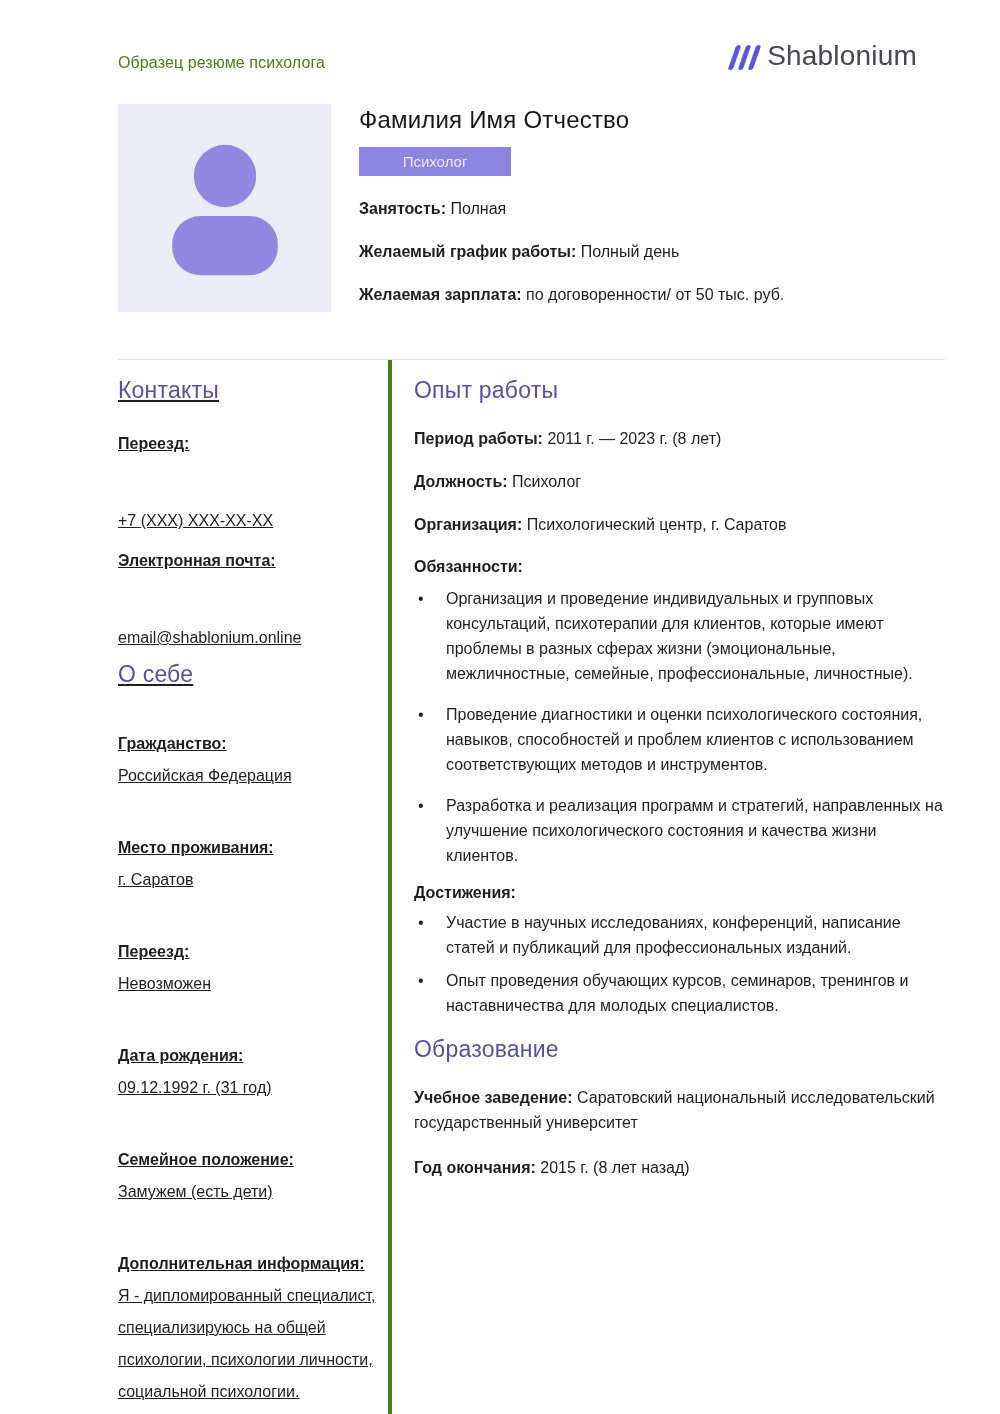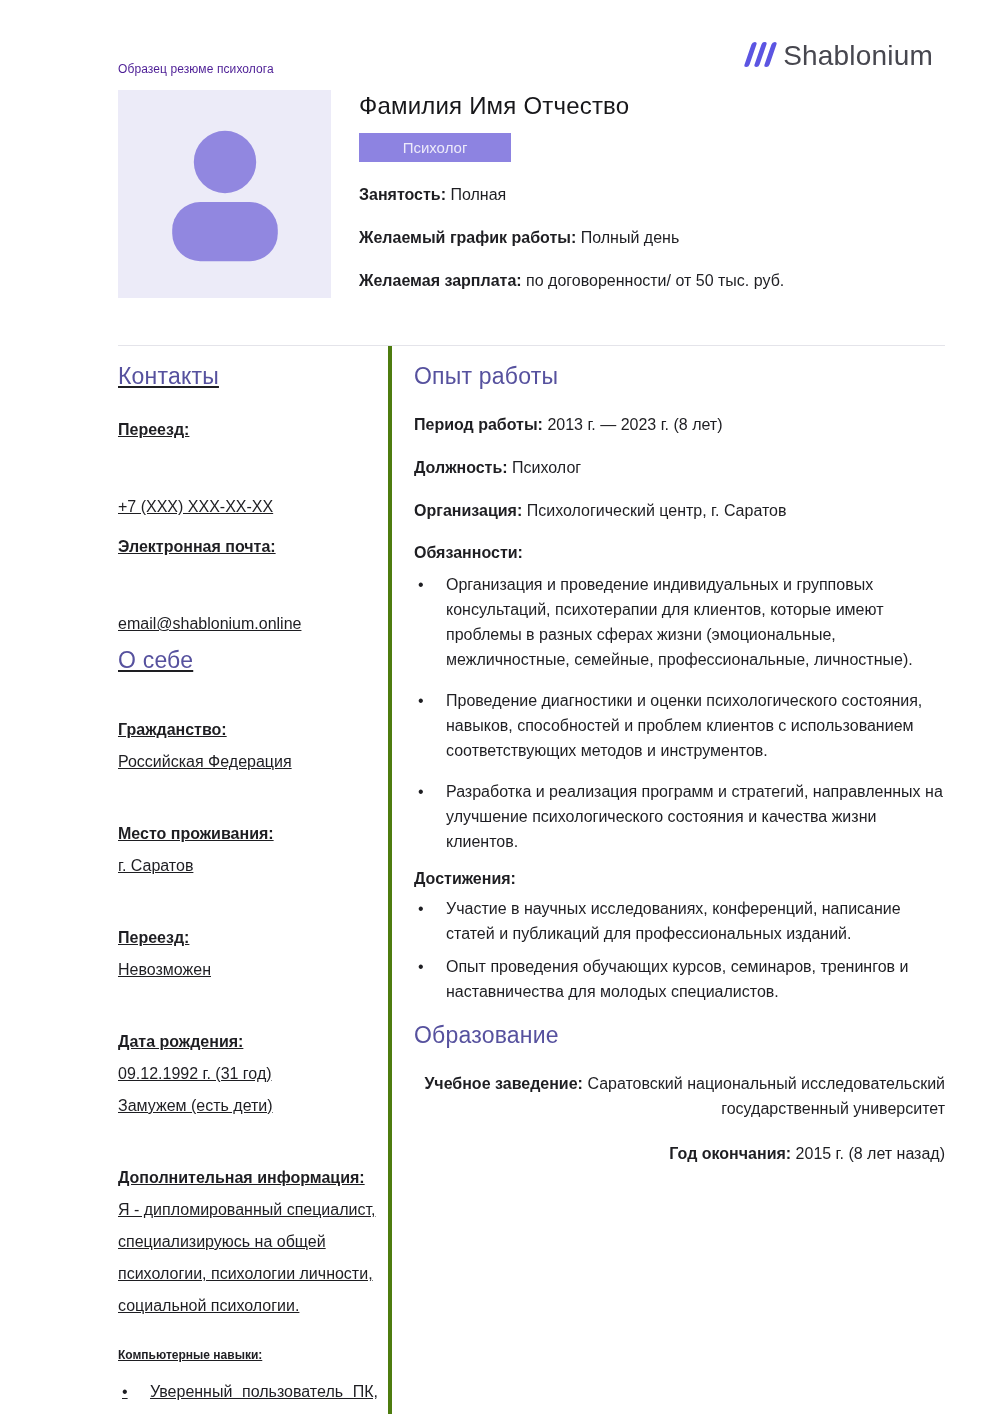--- a/index.html
+++ b/index.html
@@ -4,28 +4,28 @@
 <style>
   * { margin:0; padding:0; box-sizing:border-box; }
   html,body { background:#ffffff; }
   body { font-family:"Liberation Sans", sans-serif; color:#1e1e22; }
   .page {
     position:relative; width:1000px; height:1414px; margin:0 auto;
     background:#ffffff; padding:40px 55px 0 118px; overflow:hidden;
   }
   
   .top-header { display:flex; justify-content:space-between; align-items:flex-start; }
-  .doc-label { font-size:12px; color:#4c1d95; margin-top:22px; letter-spacing:.1px; }
-  .brand { display:flex; align-items:flex-start; gap:10px; margin-right:12px; }
+  .doc-label { font-size:16px; color:#4d7c0f; margin-top:14px; letter-spacing:.1px; }
+  .brand { display:flex; align-items:center; gap:10px; margin-right:28px; }
   .slashes { display:flex; gap:5px; padding-top:2px; }
   .slashes i { display:block; width:5px; height:25px; border-radius:2.5px;
                transform:skewX(-19deg); }
   .brand-name { font-size:28px; font-weight:500; color:#47474f; letter-spacing:.2px; }
   
-  .profile { display:flex; margin-top:14px; }
+  .profile { display:flex; margin-top:32px; }
   .avatar { width:213px; height:208px; background:#ecebf8; flex:0 0 auto;
             display:flex; align-items:center; justify-content:center; }
   .avatar svg { width:160px; height:160px; }
   .profile-info { margin-left:28px; padding-top:2px; }
   .profile-name { font-size:24px; font-weight:400; color:#17171a; letter-spacing:.2px; }
   .badge { margin-top:13px; width:152px; height:29px; display:flex; align-items:center;
            justify-content:center; font-size:15px; color:#eceafa; }
   .profile-fields { margin-top:23px; }
   .pfield { font-size:16px; line-height:19px; margin-bottom:24px; }
   .pfield strong { font-weight:700; }
@@ -52,21 +52,21 @@
   .rfield strong { font-weight:700;margin-top:20px; }
   .list-label { font-weight:700; font-size:16px; margin-bottom:4px; }
   .rlist .bullet-row { margin-top:10px; }
   .rlist .bullet-row .marker { line-height:25px; }
   .rlist .bullet-row .b-text { line-height:25px; }
   .rlist.duties .bullet-row { margin-bottom:16px; }
   .rlist.ach .bullet-row { margin-bottom:4px; margin-top:8px; }
   .gap-top { margin-top:14px; }
   .edu-title { margin-top:18px; }
   .edu-fields { margin-top:22px; }
-  .rfield.tight { line-height:25px; margin-bottom:20px;text-align:right; }
+  .rfield.tight { line-height:25px; margin-bottom:20px; }
 </style>
 </head>
 <body>
 
 <div class="page">
 
   <div class="top-header">
     <div class="doc-label">Образец резюме психолога</div>
     <div class="brand">
       <span class="slashes">
@@ -127,40 +127,41 @@
         </div>
         <div>
           <div class="af-label">Переезд:</div>
           <div class="af-value">Невозможен</div>
         </div>
         <div>
           <div class="af-label">Дата рождения:</div>
           <div class="af-value">09.12.1992 г. (31 год)</div>
         </div>
         <div>
+          <div class="af-label">Семейное положение:</div>
           <div class="af-value">Замужем (есть дети)</div>
         </div>
         <div>
           <div class="af-label">Дополнительная информация:</div>
           <div class="af-value">Я - дипломированный специалист, специализируюсь на общей психологии, психологии личности, социальной психологии.</div>
         </div>
       </div>
 
       <div class="skills-label">Компьютерные навыки:</div>
       <div class="bullet-row">
         <span class="marker">•</span>
         <span class="b-text justify">Уверенный пользователь ПК, MS Office.</span>
       </div>
     </div>
 
     <div class="col-right">
       <div class="section-title">Опыт работы</div>
 
       <div style="margin-top:25px">
-        <p class="rfield"><strong>Период работы:</strong> <span>2013 г. — 2023 г. (8 лет)</span></p>
+        <p class="rfield"><strong>Период работы:</strong> <span>2011 г. — 2023 г. (8 лет)</span></p>
         <p class="rfield"><strong>Должность:</strong> <span>Психолог</span></p>
         <p class="rfield"><strong>Организация:</strong> <span>Психологический центр, г. Саратов</span></p>
       </div>
 
       <div class="list-label">Обязанности:</div>
       <div class="rlist duties">
         <div class="bullet-row">
           <span class="marker">•</span>
           <span class="b-text">Организация и проведение индивидуальных и групповых консультаций, психотерапии для клиентов, которые имеют проблемы в разных сферах жизни (эмоциональные, межличностные, семейные, профессиональные, личностные).</span>
         </div>

